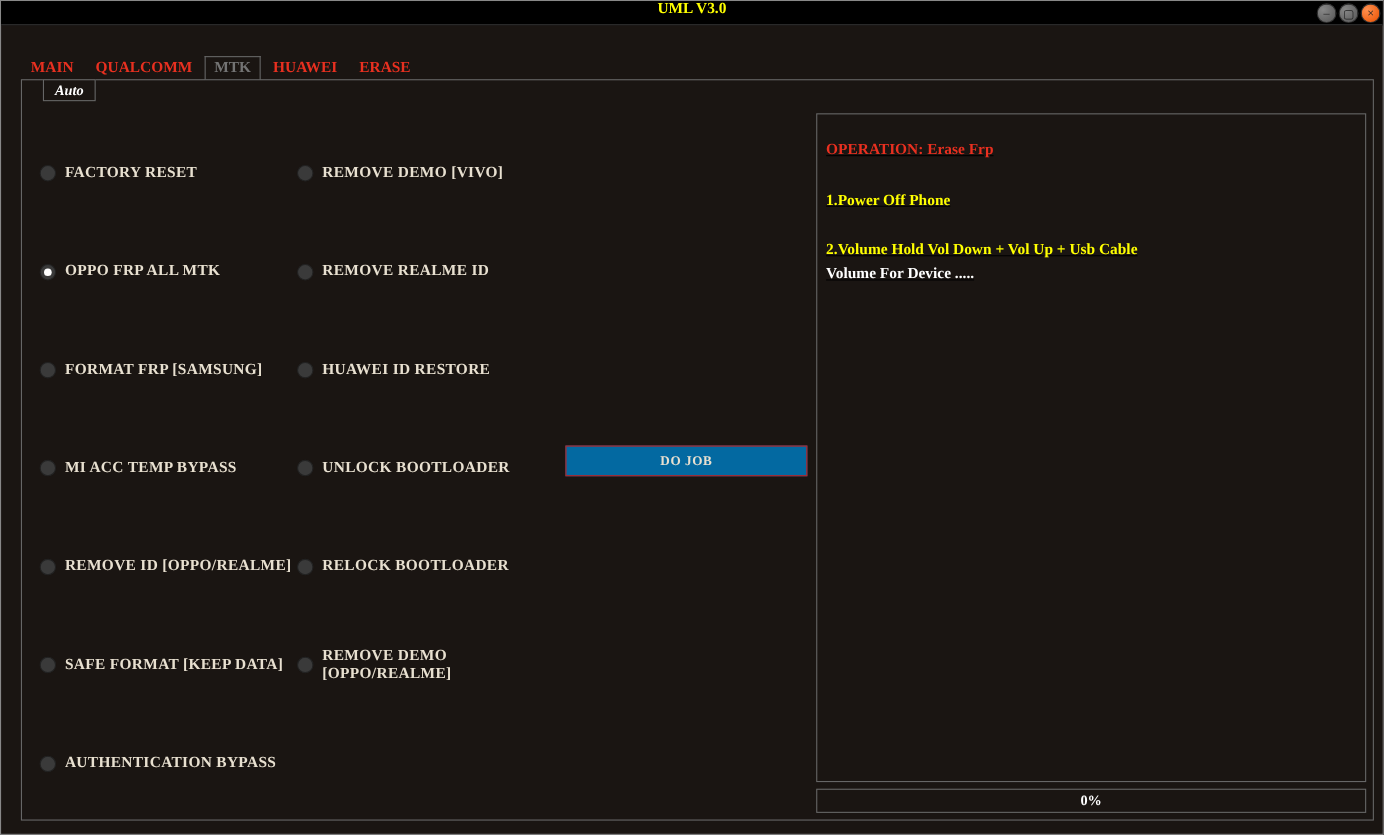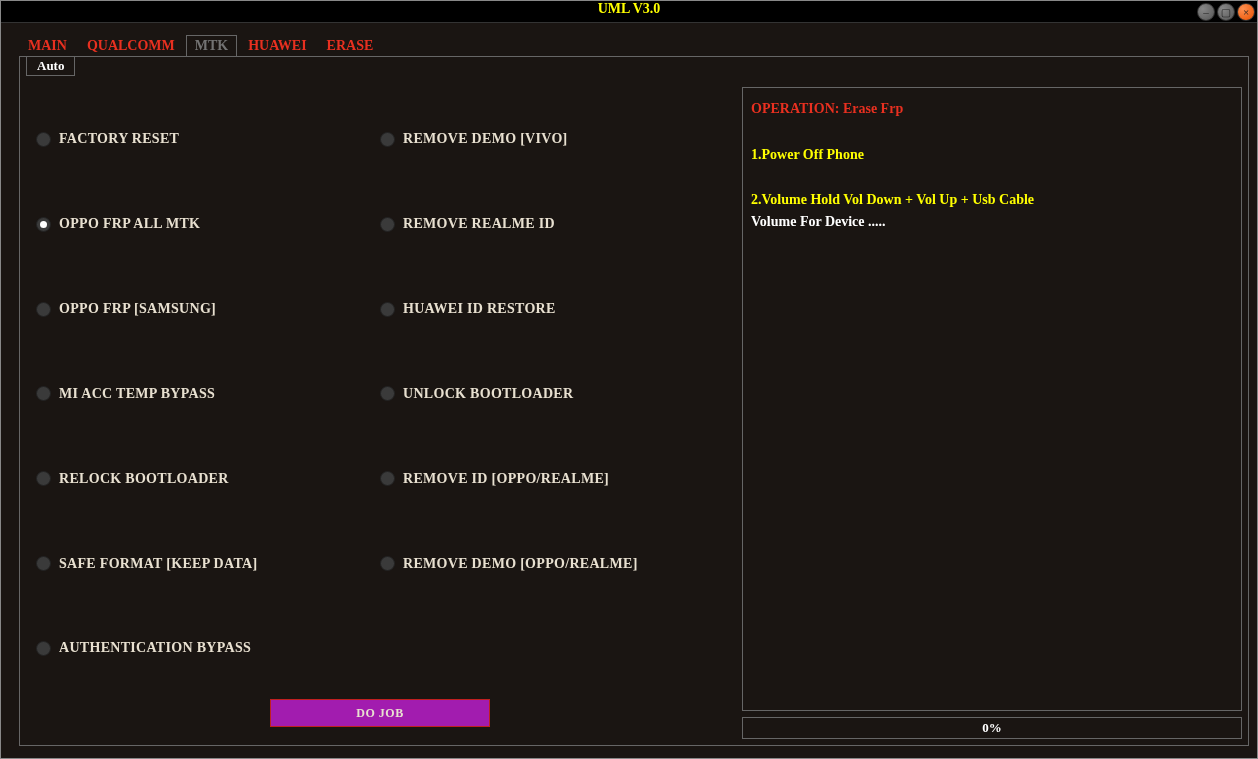--- a/index.html
+++ b/index.html
@@ -3,35 +3,35 @@
 <meta charset="utf-8">
 <style>
   * { box-sizing: border-box; margin: 0; padding: 0; font-family: Georgia, 'Times New Roman', serif; }
   body { background: #4a4a4a; width: 1258px; height: 759px; overflow: hidden; }
   .window { width: 1258px; height: 759px; background: #1a1512; border: 1px solid #888; display: flex; flex-direction: column; }
   .titlebar { background: #000; height: 22px; display: flex; justify-content: center; position: relative; border-bottom: 1px solid #333; }
   .title { color: #ffff00; font-weight: bold; font-size: 14px; }
   .winctrls { position: absolute; right: 2px; top: 2px; display: flex; gap: 2px; }
   .winctrls span { width: 18px; height: 18px; border-radius: 50%; display: flex; align-items: center; justify-content: center; font-size: 11px; cursor: pointer; background: radial-gradient(circle at 30% 30%, #888, #555); border:1px solid #333; color:#222;}
   .winctrls .close { background: radial-gradient(circle at 30% 30%, #ff9050, #e85000); }
-  .tabs-main { display: flex; margin: 12px 0 0 18px; }
+  .tabs-main { display: flex; margin: 28px 0 0 18px; }
   .tab-main { color: #e83020; font-weight: bold; font-size: 14px; padding: 2px 8px; border: 1px solid transparent; cursor: pointer; margin-right:2px;}
   .tab-main.active { color: #737373; border: 1px solid #666; border-bottom: 1px solid #1a1512; background:#1a1512; }
   .outer-panel { border: 1px solid #666; margin: -1px 8px 12px 18px; flex: 1; padding: 6px; display: flex; gap: 8px; position: relative; }
-  .subtabs { position: absolute; top: -1px; left: 6px; display: flex; }
+  .subtabs { position: absolute; top: -1px; left: 19px; display: flex; font-style: italic; }
   .subtab { color: #fff; font-weight: bold; font-size: 13px; padding: 1px 10px; border: 1px solid #666; background:#1a1512; cursor:pointer;}
-  .left-panel { flex: 1; padding-top: 24px; display: flex; flex-direction: column; }
+  .left-panel { flex: 1; padding-top: 24px; display: flex; flex-direction: row; }
   .options-grid { display: grid; grid-template-columns: 1fr 1fr; column-gap: 0; row-gap: 0; padding: 10px 10px 0 10px; flex:1; align-content: space-around;}
   .radio-row { display: flex; align-items: center; height: 68px; }
   .radio { width: 15px; height: 15px; border-radius: 50%; background: #3a3a3a; border: 1px solid #222; margin-right: 8px; flex-shrink: 0; display:flex; align-items:center; justify-content:center; cursor:pointer;}
   .radio.selected::after { content:""; width:7px; height:7px; border-radius:50%; background:#fff; display:block;}
   .radio-label { color: #e8e0d0; font-size: 14px; font-weight: bold; letter-spacing: 0.3px;}
-  .dojob { width: 220px; height: 28px; border: 1px solid #c02020; background: #a21caf; color: #e8e0d0; font-weight: bold; font-size: 12px; letter-spacing: 0.5px; cursor: pointer; align-self: center; margin: 8px 0 12px 0; font-family: Georgia, serif;}
+  .dojob { width: 220px; height: 28px; border: 1px solid #c02020; background: #0369a1; color: #e8e0d0; font-weight: bold; font-size: 12px; letter-spacing: 0.5px; cursor: pointer; align-self: center; margin: 8px 0 12px 0; font-family: Georgia, serif;}
   .right { width: 500px; display: flex; flex-direction: column; gap: 6px; padding-top: 24px;}
-  .log { flex: 1; border: 1px solid #666; padding: 10px 8px; font-weight: bold; font-size: 14px; line-height: 1.55; overflow:hidden;}
+  .log { flex: 1; border: 1px solid #666; padding: 22px 8px; font-weight: bold; font-size: 14px; line-height: 1.55; overflow:hidden;text-decoration:underline;}
   .log-op { color: #e83020; }
   .log-step { color: #ffff00; margin-top: 24px; }
   .log-wait { color: #fff; }
   .progress { border: 1px solid #666; height: 22px; display: flex; align-items: center; justify-content: center; color: #fff; font-size: 13px; font-weight:bold;}
 </style>
 </head>
 <body>
 
 <div class="window">
   <div class="titlebar">
@@ -72,44 +72,44 @@
           <span class="radio selected"></span>
           <span class="radio-label">OPPO FRP ALL MTK</span>
         </div>
         <div class="radio-row">
           <span class="radio"></span>
           <span class="radio-label">REMOVE REALME ID</span>
         </div>
 
         <div class="radio-row">
           <span class="radio"></span>
-          <span class="radio-label">OPPO FRP [SAMSUNG]</span>
+          <span class="radio-label">FORMAT FRP [SAMSUNG]</span>
         </div>
         <div class="radio-row">
           <span class="radio"></span>
           <span class="radio-label">HUAWEI ID RESTORE</span>
         </div>
 
         <div class="radio-row">
           <span class="radio"></span>
           <span class="radio-label">MI ACC TEMP BYPASS</span>
         </div>
 
         <div class="radio-row">
           <span class="radio"></span>
           <span class="radio-label">UNLOCK BOOTLOADER</span>
         </div>
         <div class="radio-row">
           <span class="radio"></span>
-          <span class="radio-label">RELOCK BOOTLOADER</span>
+          <span class="radio-label">REMOVE ID [OPPO/REALME]</span>
         </div>
 
         <div class="radio-row">
           <span class="radio"></span>
-          <span class="radio-label">REMOVE ID [OPPO/REALME]</span>
+          <span class="radio-label">RELOCK BOOTLOADER</span>
         </div>
         <div class="radio-row">
           <span class="radio"></span>
           <span class="radio-label">SAFE FORMAT [KEEP DATA]</span>
         </div>
 
         <div class="radio-row">
           <span class="radio"></span>
           <span class="radio-label">REMOVE DEMO [OPPO/REALME]</span>
         </div>

